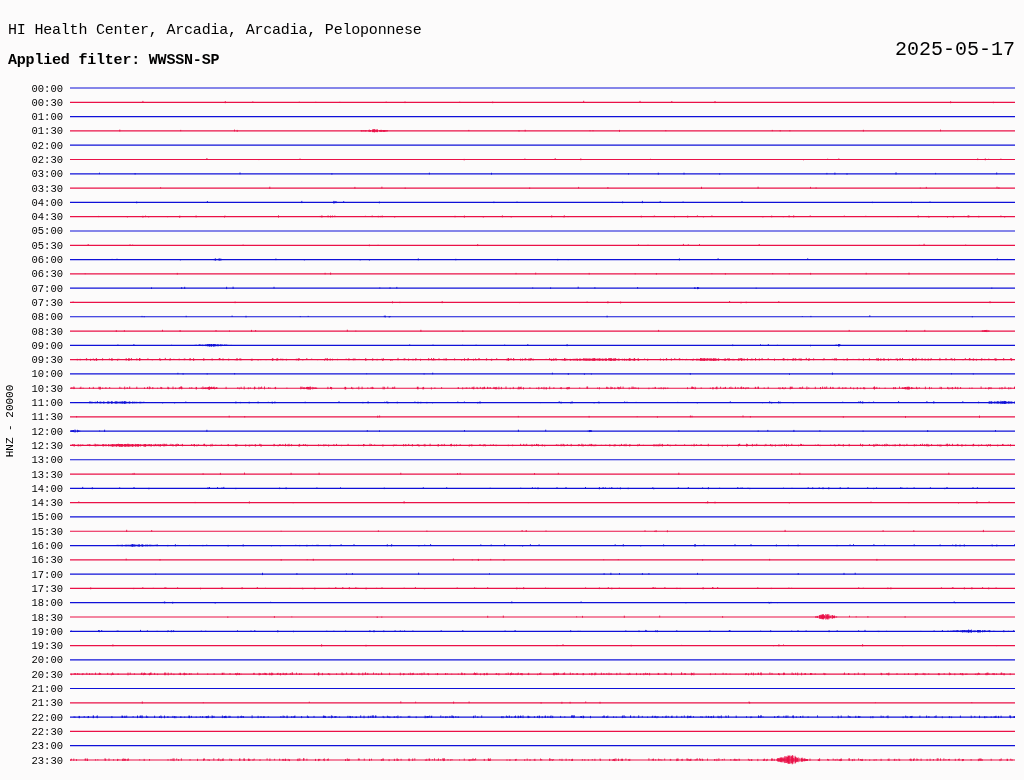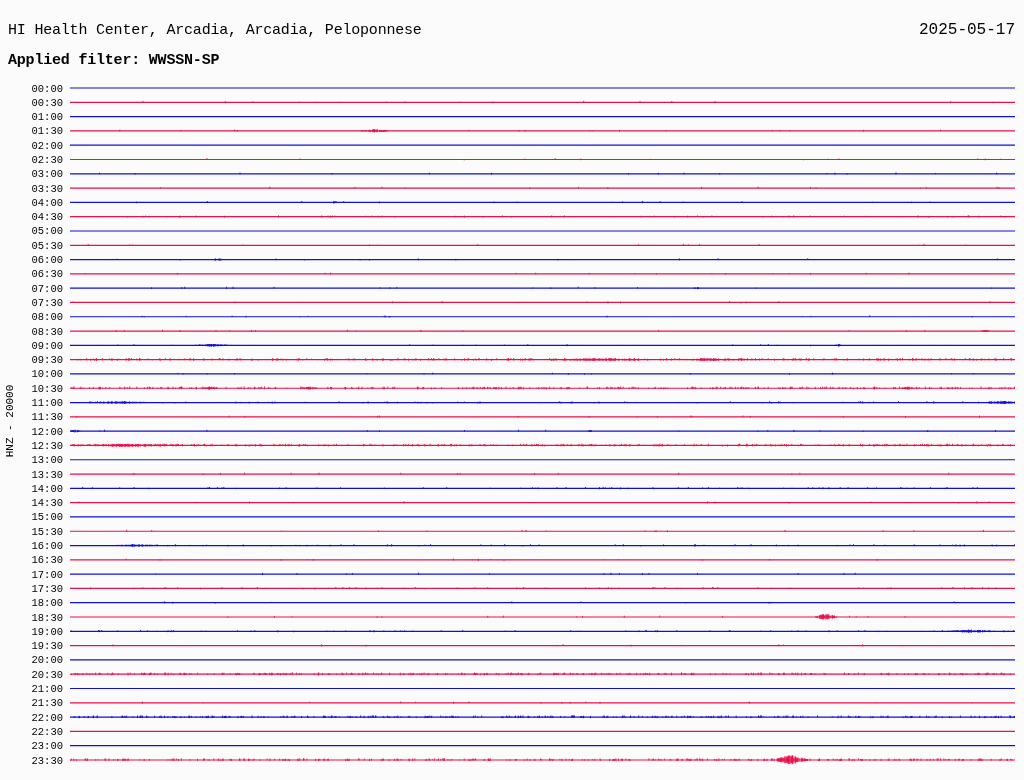--- a/index.html
+++ b/index.html
@@ -3,21 +3,21 @@
 <meta charset="utf-8">
 <style>
   html,body{margin:0;padding:0;}
   body{
     width:1024px;height:780px;overflow:hidden;position:relative;
     background:#fcfbfb;
     font-family:"Liberation Mono","DejaVu Sans Mono",monospace;
     color:#000;
   }
   .title-line{position:absolute;top:22px;left:8px;font-size:15px;letter-spacing:-0.2px;white-space:pre;}
-  .date-line{position:absolute;top:21px;right:9px;font-size:16px;white-space:pre;}
+  .date-line{position:absolute;top:38px;right:9px;font-size:20px;white-space:pre;}
   .filter-line{position:absolute;top:52px;left:8px;font-size:15px;letter-spacing:-0.2px;white-space:pre;font-weight:bold;}
   .y-label{
     position:absolute;left:-37px;top:414px;width:96px;height:14px;
     text-align:center;font-size:11px;letter-spacing:0px;
     transform:rotate(-90deg);white-space:pre;
   }
   #plot{position:absolute;left:0;top:0;}
   text.tlabel{
     font-family:"Liberation Mono","DejaVu Sans Mono",monospace;
     font-size:10.5px;fill:#000;

